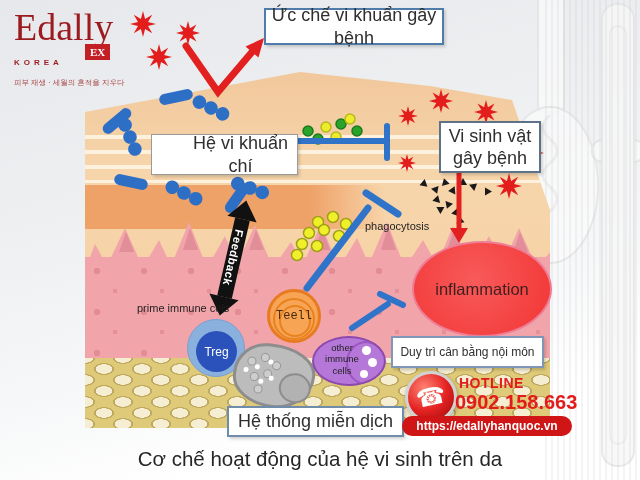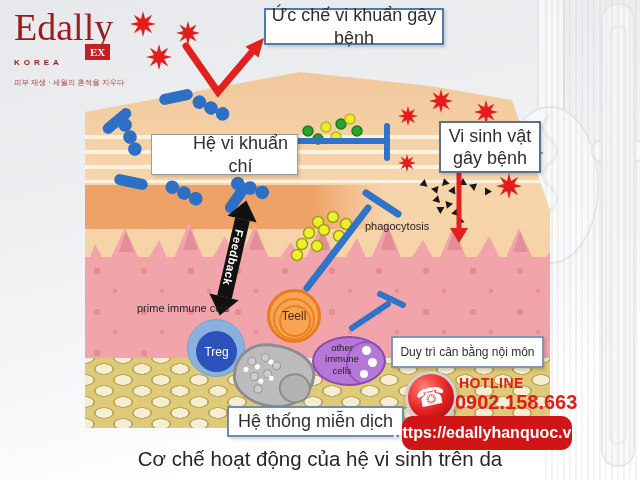--- a/index.html
+++ b/index.html
@@ -42,21 +42,21 @@
   .fb-head.down{border-top:19px solid #111;}
   .fb-shaft{width:15px;height:80px;margin:0 auto;background:#111;display:flex;align-items:center;justify-content:center;}
   .fb-shaft span{writing-mode:vertical-rl;color:#fff;font-size:11.5px;font-weight:bold;letter-spacing:0.5px;}
   
   .cell-treg{position:absolute;left:187px;top:319px;width:56px;height:56px;border-radius:50%;
         background:#8ab0de;border:1px solid #7ba0d0;}
   .cell-treg .inner{position:absolute;left:8px;top:11px;width:41px;height:41px;border-radius:50%;
         background:#2b52ba;color:#fff;font-size:12px;display:flex;align-items:center;justify-content:center;}
   .cell-tcell{position:absolute;left:267px;top:289px;width:48px;height:48px;border-radius:50%;
         background:#f7a455;border:3px solid #e87a20;color:#4a2a08;font-size:12px;
-        display:flex;align-items:center;justify-content:center;overflow:hidden;}
+        display:flex;align-items:center;justify-content:center;overflow:hidden;font-family:Liberation Mono, monospace;}
   .cell-tcell::before{content:"";position:absolute;left:3px;top:6px;width:38px;height:38px;border:2px solid #e8821e;border-radius:50%;}
   .cell-tcell::after{content:"";position:absolute;left:9px;top:13px;width:28px;height:28px;border:2px solid #e8821e;border-radius:50%;}
   .cell-tcell b{position:relative;z-index:1;font-weight:normal;}
   .macrophage{position:absolute;left:233px;top:344px;width:76px;height:58px;background:#bcbcbc;
         border:3px solid #8d8d8d;border-radius:42% 58% 50% 55% / 52% 46% 58% 48%;transform:rotate(6deg);}
   .macrophage .mcore{position:absolute;left:44px;top:24px;width:28px;height:26px;border-radius:50%;
         background:#b2b2b2;border:2.5px solid #8d8d8d;}
   .mdot{position:absolute;width:7px;height:7px;border-radius:50%;background:#cdcdcd;border:1.5px solid #979797;}
   .wdot{position:absolute;width:5px;height:5px;border-radius:50%;background:#fff;}
   .cell-other{position:absolute;left:312px;top:336px;width:70px;height:46px;border-radius:50%;
@@ -71,22 +71,22 @@
   
   .tag{position:absolute;color:#1e1e1e;font-size:11px;}
   
   .phone-badge{position:absolute;left:405px;top:371px;width:46px;height:46px;border-radius:50%;
         background:radial-gradient(circle at 35% 30%,#ff8272,#e42222 52%,#990a0a);
         border:3px solid #d2d2d2;box-shadow:1px 2px 4px rgba(0,0,0,0.3);
         display:flex;align-items:center;justify-content:center;}
   .phone-badge span{color:#fff;font-size:24px;font-family:"DejaVu Sans",sans-serif;transform:rotate(-12deg);}
   .hotline-label{position:absolute;left:459px;top:375px;color:#e31b1b;font-size:14px;font-weight:bold;letter-spacing:0.5px;}
   .hotline-phone{position:absolute;left:455px;top:391px;color:#e31b1b;font-size:20px;font-weight:bold;}
-  .site-pill{position:absolute;left:402px;top:416px;width:170px;height:34px;border-radius:11px;background:#cf1515;
-        color:#fff;font-size:16px;font-weight:bold;display:flex;align-items:center;justify-content:center;}
+  .site-pill{position:absolute;left:402px;top:416px;width:170px;height:20px;border-radius:11px;background:#cf1515;
+        color:#fff;font-size:12px;font-weight:bold;display:flex;align-items:center;justify-content:center;}
   
   .logo{position:absolute;left:14px;top:8px;width:150px;}
   .logo-word{font-family:"Liberation Serif","DejaVu Serif",serif;font-size:38px;line-height:1;color:#9c1b1f;}
   .logo-ex{position:absolute;left:71px;top:8px;background:#c32026;color:#fff;
         font-family:"Liberation Serif",serif;font-weight:bold;font-size:11px;padding:2px 5px;margin-top:28px;}
   .logo-korea{margin-top:12px;font-size:8px;font-weight:bold;letter-spacing:4px;color:#9c1b1f;}
   .logo-tagline{margin-top:11px;font-size:7.5px;color:#a84848;}
   
   .caption{position:absolute;left:0;top:447px;width:640px;text-align:center;font-size:20.5px;color:#262626;}
 </style>
@@ -252,20 +252,23 @@
     <span class="pdot" style="left:48px;top:8px;width:9px;height:9px"></span>
     <span class="pdot" style="left:54px;top:20px;width:9px;height:9px"></span>
     <span class="pdot" style="left:46px;top:32px;width:8px;height:8px"></span>
     <div class="txt">
       <div>other</div>
       <div>immune</div>
       <div>cells</div>
     </div>
   </div>
 
+  <div class="inflammation">
+    <span>inflammation</span>
+  </div>
 
   <div class="label-box box-inhibit">
     <span>Ức chế vi khuẩn gây bệnh</span>
   </div>
   <div class="label-box box-microbiome">
     <span>Hệ vi khuẩn chí</span>
   </div>
   <div class="label-box box-pathogen">
     <span>Vi sinh vật</span>
     <span>gây bệnh</span>

